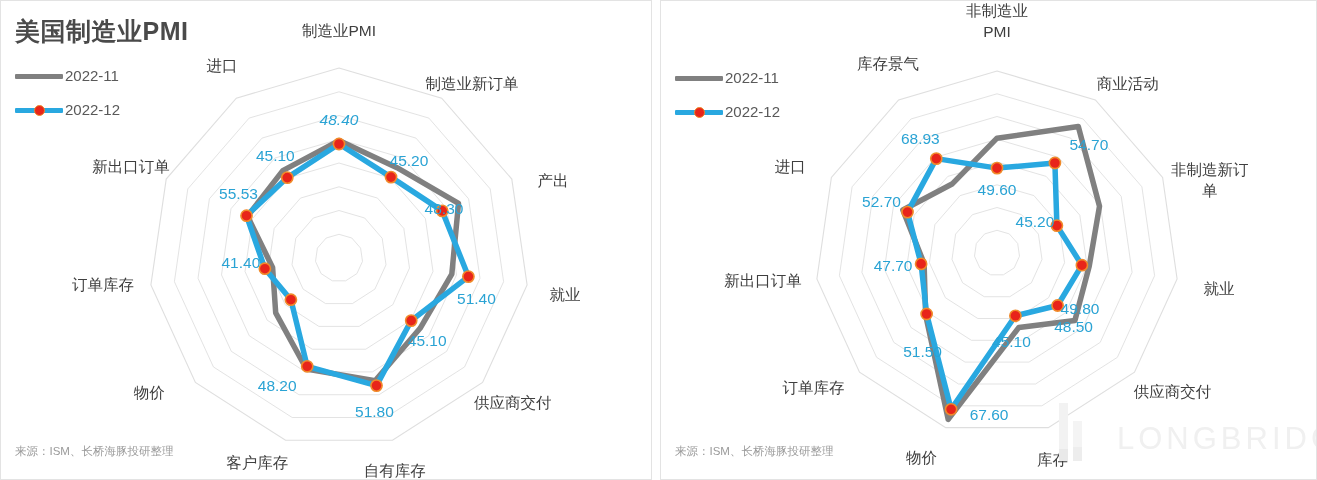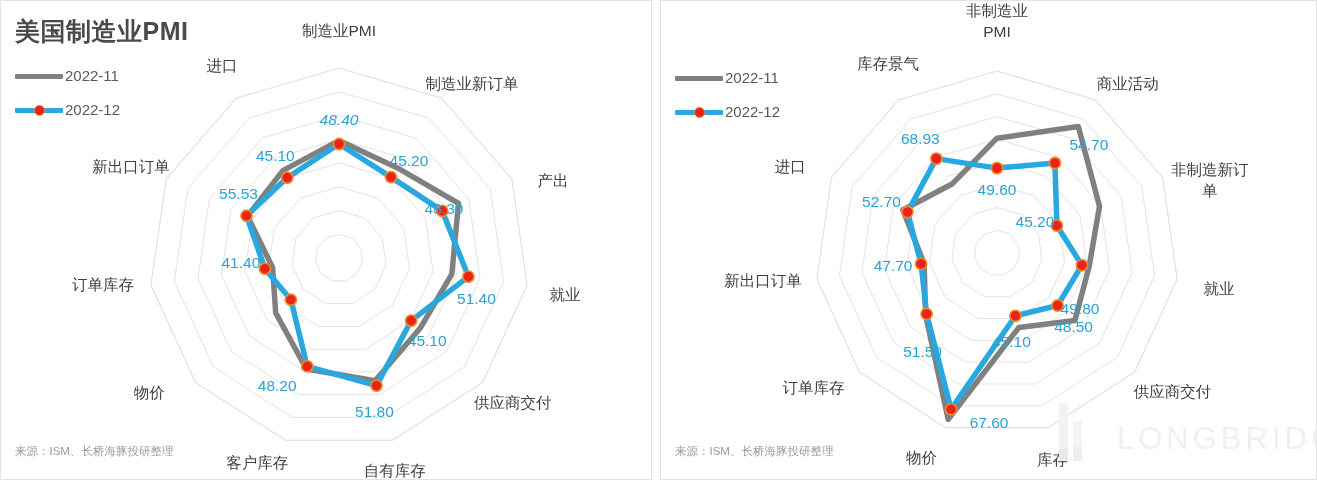--- a/index.html
+++ b/index.html
@@ -194,21 +194,21 @@
         <div class="axis-label" style="left: 152.408px; top: 386.424px; transform: translate(-50%, -50%);">订单库存</div>
         <div class="axis-label" style="left: 101.934px; top: 279.04px; transform: translate(-50%, -50%);">新出口订单</div>
         <div class="axis-label" style="left: 129.17px; top: 165.071px; transform: translate(-50%, -50%);">进口</div>
         <div class="axis-label" style="left: 227px; top: 62.1618px; transform: translate(-50%, -50%);">库存景气</div>
         <div class="value-label" style="left: 336px; top: 189.067px; transform: translate(-50%, -50%);">49.60</div>
         <div class="value-label" style="left: 387.867px; top: 143.958px; transform: translate(-50%, -50%); margin-left: 40px;">54.70</div>
         <div class="value-label" style="left: 373.914px; top: 220.638px; transform: translate(-50%, -50%);">45.20</div>
         <div class="value-label" style="left: 419px; top: 268.211px; transform: translate(-50%, -50%); margin-top: 40px;">49.80</div>
         <div class="value-label" style="left: 412.586px; top: 326.498px; transform: translate(-50%, -50%);">48.50</div>
         <div class="value-label" style="left: 350.435px; top: 340.783px; transform: translate(-50%, -50%);">45.10</div>
-        <div class="value-label" style="left: 328.096px; top: 414.333px; transform: translate(-50%, -50%); margin-top: 8px;">67.60</div>
+        <div class="value-label" style="left: 328.096px; top: 414.333px; transform: translate(-50%, -50%);">67.60</div>
         <div class="value-label" style="left: 233.589px; top: 351px; transform: translate(-50%, -50%); margin-left: 28px;">51.50</div>
         <div class="value-label" style="left: 232.081px; top: 264.916px; transform: translate(-50%, -50%);">47.70</div>
         <div class="value-label" style="left: 220.523px; top: 201.137px; transform: translate(-50%, -50%);">52.70</div>
         <div class="value-label" style="left: 259.322px; top: 137.583px; transform: translate(-50%, -50%);">68.93</div>
       </div>
 
     <svg class="wm-mark" width="80" height="80" style="left:384px;top:398px;" viewBox="0 0 80 80">
       <rect x="14" y="4" width="9" height="58" fill="#f2f2f2"></rect>
       <rect x="28" y="22" width="9" height="40" fill="#f4f4f4"></rect>
       <rect x="14" y="50" width="9" height="12" fill="#e9e9e9"></rect>

